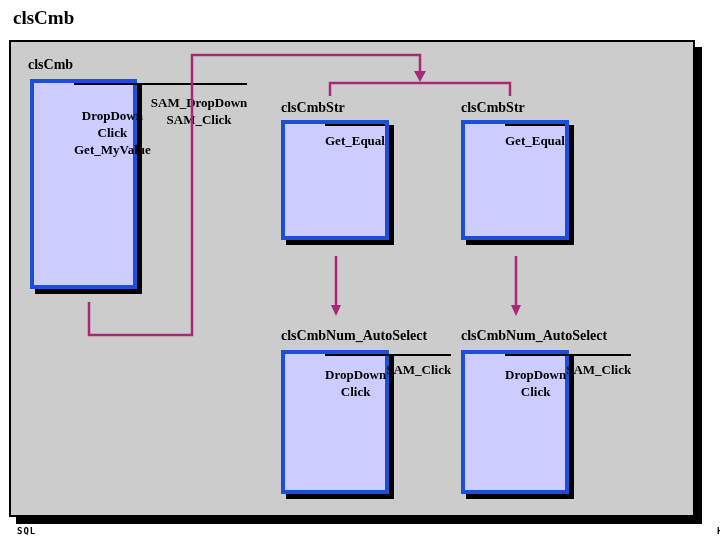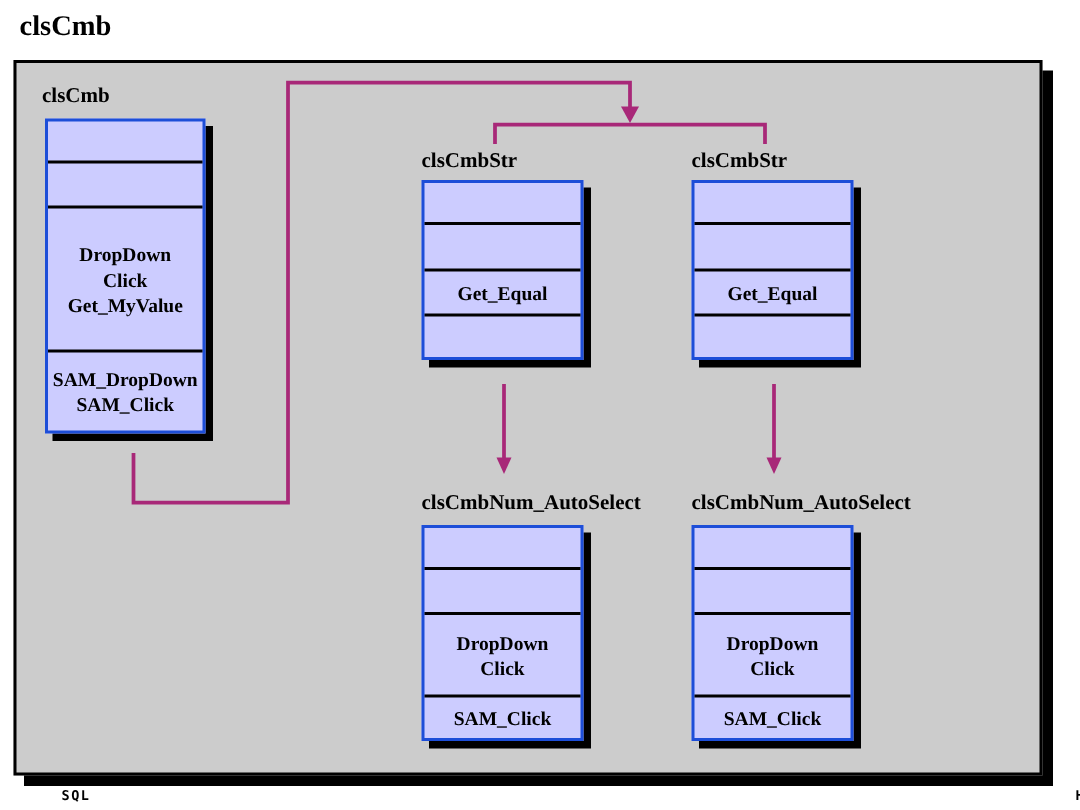--- a/index.html
+++ b/index.html
@@ -21,40 +21,40 @@
   .frame{
     position:absolute;left:9px;top:40px;width:686px;height:477px;
     box-sizing:border-box;background:var(--frame-bg);
     border:2px solid #000;box-shadow:7px 7px 0 #000;
   }
   .classlabel{
     position:absolute;font-size:14px;font-weight:bold;white-space:nowrap;
   }
   .classbox{
     position:absolute;box-sizing:border-box;
-    background:var(--box-fill);border:2px solid #1d4ed8;
+    background:var(--box-fill);border:4px solid #1d4ed8;
     box-shadow:5px 5px 0 #000;
-    display:flex;flex-direction:column;
+    display:flex;flex-direction:row;padding-left:40px;
   }
   .comp{
     box-sizing:border-box;flex:0 0 auto;
     display:flex;align-items:center;justify-content:center;
     text-align:center;white-space:pre-line;
     font-weight:bold;font-size:13px;line-height:17px;
   }
   .comp + .comp{border-top:2px solid #000;}
   svg.connectors{position:absolute;left:0;top:0;width:720px;height:540px;pointer-events:none;}
   .conn{stroke:var(--connector);stroke-width:2.5;fill:none;}
   .arrowhead{fill:var(--connector);stroke:none;}
   .footer-mark{
     position:absolute;top:526px;
     font-family:"DejaVu Sans Mono", monospace;
     font-size:9px;font-weight:bold;letter-spacing:1px;
   }
-  .footer-left{left:17px;margin-left:24px;}
+  .footer-left{left:17px;}
   .footer-right{left:717px;}
 </style>
 </head>
 <body>
 
 <div class="slide-title">clsCmb</div>
 
 <div class="frame"></div>
 
 <div class="classlabel" style="left:28px;top:57px;">clsCmb</div>

